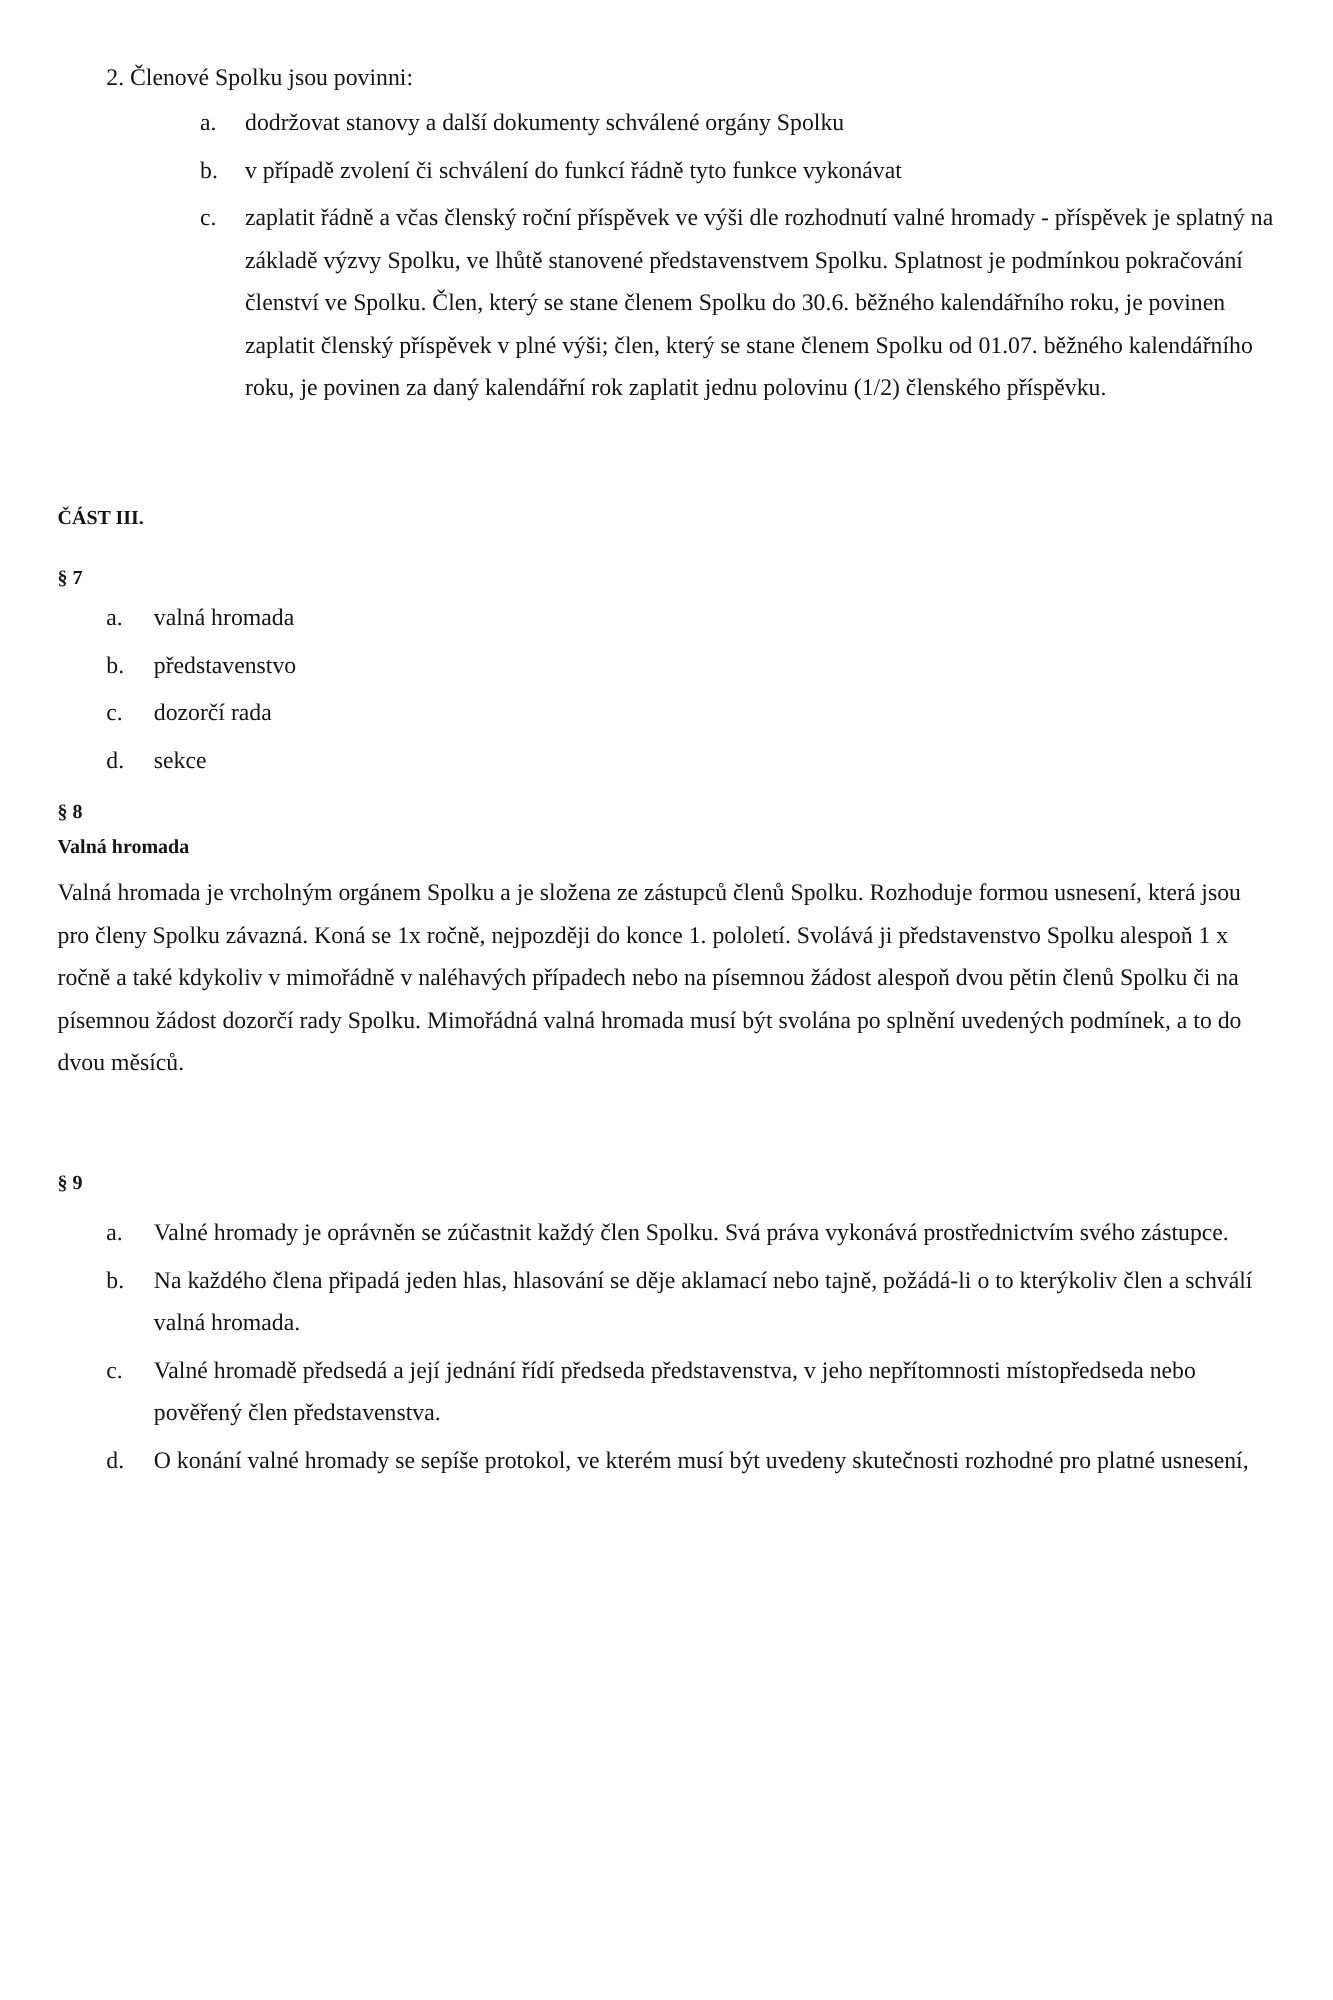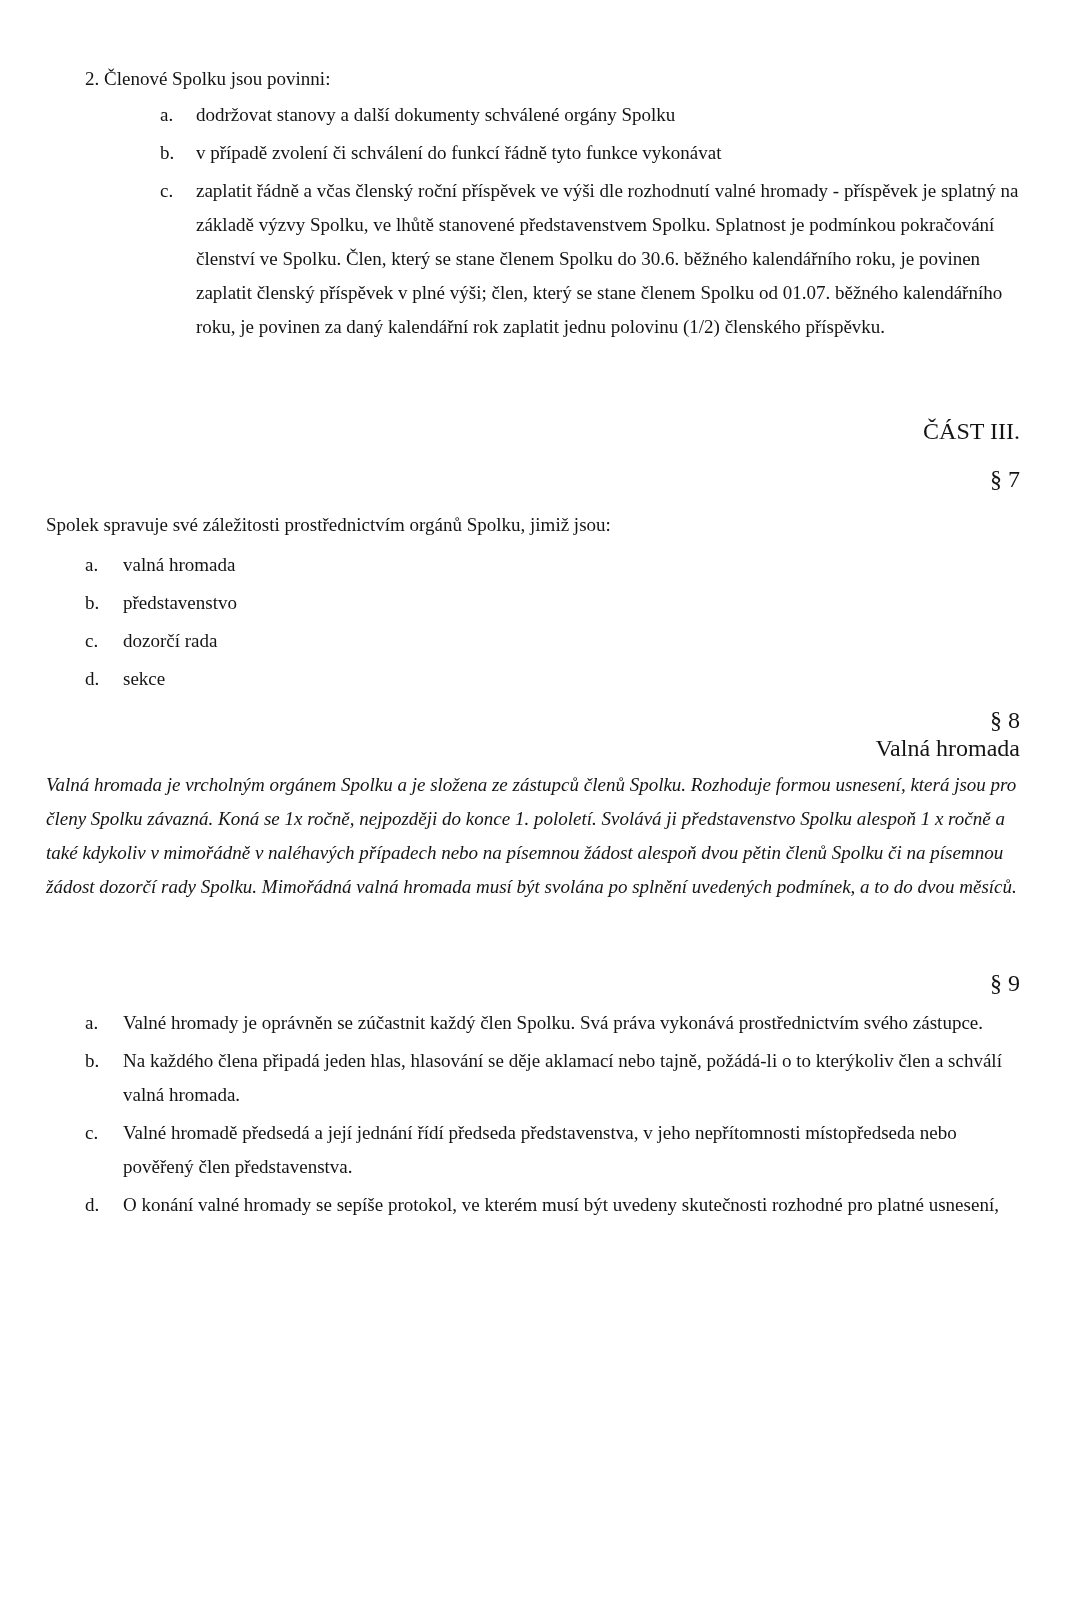--- a/index.html
+++ b/index.html
@@ -1,20 +1,20 @@
 <!DOCTYPE html>
 <html lang="cs"><head>
 <meta charset="utf-8">
 <style>
   html, body { margin: 0; padding: 0; background: #ffffff; }
   .page {
     position: relative;
     width: 1066px;
     height: 1193px;
-    margin: 16px auto;
+    margin: 0 auto;
     background: #ffffff;
     color: #141414;
     font-family: "Liberation Serif", "DejaVu Serif", serif;
     font-size: 19px;
     line-height: 34px;
     box-sizing: border-box;
     padding: 46px 46px 0 46px;
   }
 
   
@@ -31,34 +31,34 @@
     margin-bottom: 4px;
   }
   .letter-list.deep { margin-left: 114px; }
   .letter-list.deep .marker { flex: 0 0 36px; }
   .letter-list.shallow { margin-left: 39px; }
   .letter-list.shallow .marker { flex: 0 0 38px; }
   .letter-list .item-text { flex: 1 1 auto; }
 
   
   .heading {
-    text-align: right;
-    font-weight: normal;
-    font-size: 24px;
+    text-align: left;
+    font-weight: bold;
+    font-size: 16px;
     line-height: 30px;
   }
   .h-cast      { margin-top: 72px; }
   .h-org       { margin-top: 16px; }
   .h-s7        { margin-top: 18px; }
   .h-s7title   { margin-top: 12px; }
   .h-s8group   { margin-top: 10px; line-height: 28px; }
   .h-s9group   { margin-top: 64px; line-height: 30px; margin-bottom: 8px; }
 
   .intro-para  { margin-top: 14px; margin-bottom: 6px; }
-  .body-para   { margin-top: 6px; font-style: italic; }
+  .body-para   { margin-top: 6px; }
   .body-para.tight { margin-top: 0; }
 </style>
 </head>
 <body>
 
 <div class="page">
 
   <div class="clause-head">
     <span>2.</span>
     <span>Členové Spolku jsou povinni:</span>
@@ -75,21 +75,20 @@
     <li>
       <span class="marker">c.</span>
       <span class="item-text">zaplatit řádně a včas členský roční příspěvek ve výši dle rozhodnutí valné hromady - příspěvek je splatný na základě výzvy Spolku, ve lhůtě stanovené představenstvem Spolku. Splatnost je podmínkou pokračování členství ve Spolku. Člen, který se stane členem Spolku do 30.6. běžného kalendářního roku, je povinen zaplatit členský příspěvek v plné výši; člen, který se stane členem Spolku od 01.07. běžného kalendářního roku, je povinen za daný kalendářní rok zaplatit jednu polovinu (1/2) členského příspěvku.</span>
     </li>
   </ol>
 
   <div class="heading h-cast">ČÁST III.</div>
 
   <div class="heading h-s7">§ 7</div>
 
-  <p class="intro-para" style="margin-left:0;">Spolek spravuje své záležitosti prostřednictvím orgánů Spolku, jimiž jsou:</p>
   <ol class="letter-list shallow">
     <li>
       <span class="marker">a.</span>
       <span class="item-text">valná hromada</span>
     </li>
     <li>
       <span class="marker">b.</span>
       <span class="item-text">představenstvo</span>
     </li>
     <li>

